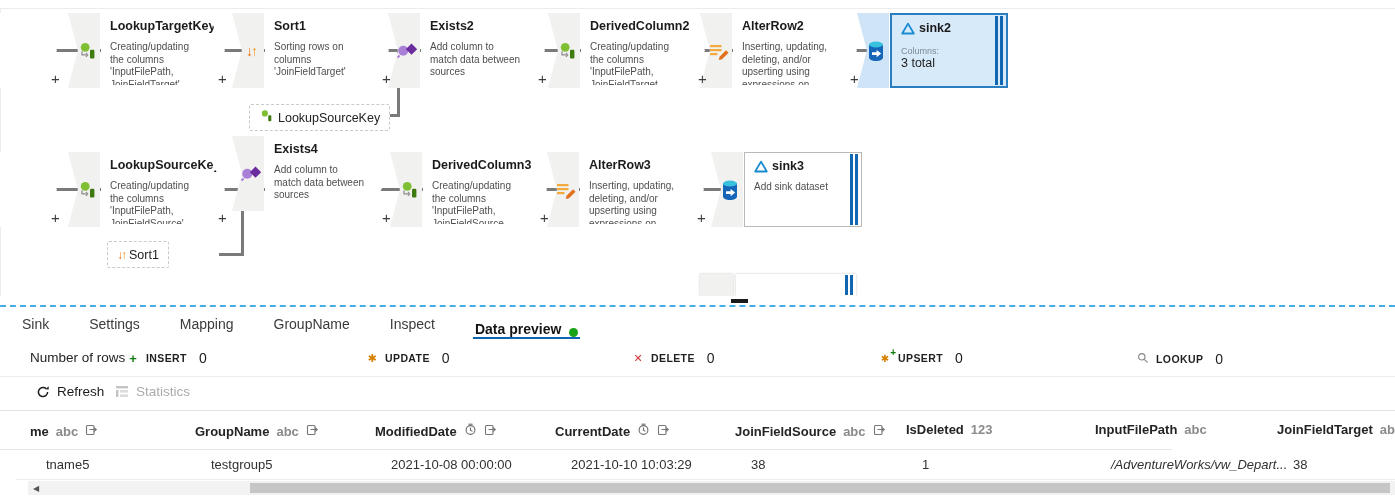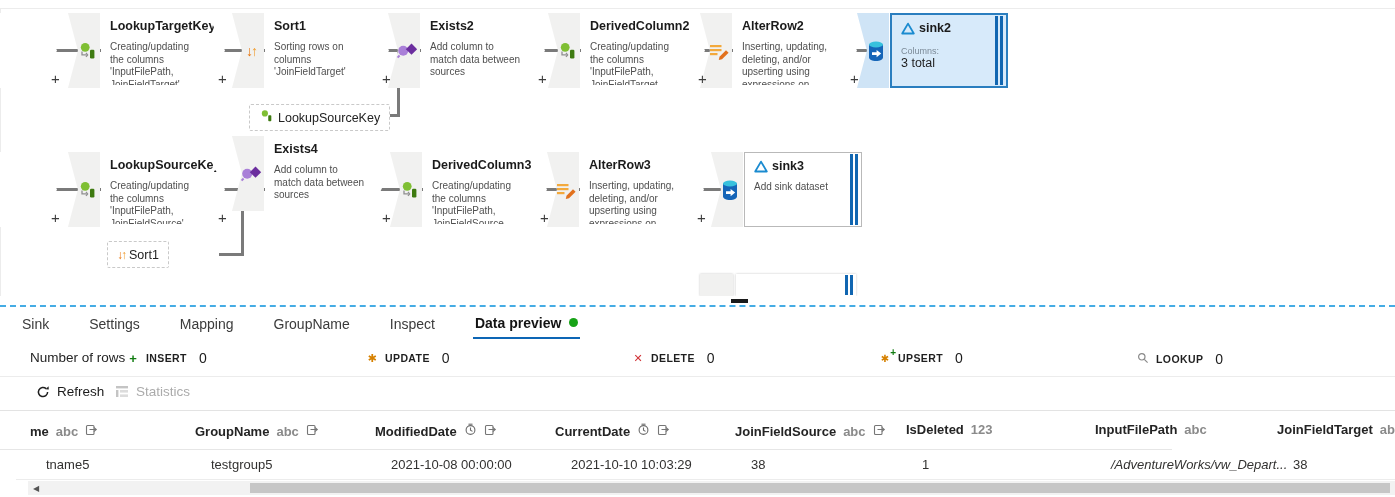--- a/index.html
+++ b/index.html
@@ -40,21 +40,21 @@
   .peek{position:absolute;background:#fff;filter:drop-shadow(0 0 1px #c5c5c5);z-index:1;}
   .peek.tail{clip-path:polygon(0 0,70% 0,100% 100%,0 100%);}
   .peek.iconb{background:var(--icon_bg);}
   .canvas-hthumb{position:absolute;background:#1a1a1a;z-index:4;}
 
   
   .panel{position:absolute;left:0;top:297px;width:1395px;height:200px;background:#fff;}
   .divider{position:absolute;left:0;top:8px;width:1395px;height:0;border-top:2px dashed #45ace4;}
   .tabs{position:absolute;left:20px;top:11px;height:31px;display:flex;gap:36px;}
   .tab{display:flex;align-items:center;gap:8px;font-size:14px;color:#3b3b3b;padding:0 2px;cursor:pointer;}
-  .tab.active{color:#141414;font-weight:600;border-bottom:2.5px solid var(--accent);}
+  .tab.active{color:#141414;font-weight:600;border-bottom:2.5px solid var(--accent);align-items:flex-end;}
   .tab .dot{width:9px;height:9px;border-radius:50%;background:var(--dot_green);}
   .counts{position:absolute;left:0;top:43px;width:1395px;height:37px;border-bottom:1px solid #ececec;}
   .counts-label{position:absolute;left:30px;top:10px;font-size:13.5px;color:#242424;}
   .count{position:absolute;top:10px;display:flex;align-items:center;gap:6px;}
   .count .c-ico{width:14px;text-align:center;font-weight:700;}
   .count .c-lab{font-size:10.5px;font-weight:700;letter-spacing:.4px;color:#1f1f1f;}
   .count .c-val{font-size:14px;color:#1b1b1b;margin-left:6px;}
   .ico-insert{color:var(--insert_green);font-size:13px;}
   .ico-update{color:var(--update_orange);font-size:11px;}
   .ico-delete{color:var(--delete_red);font-size:11px;}

